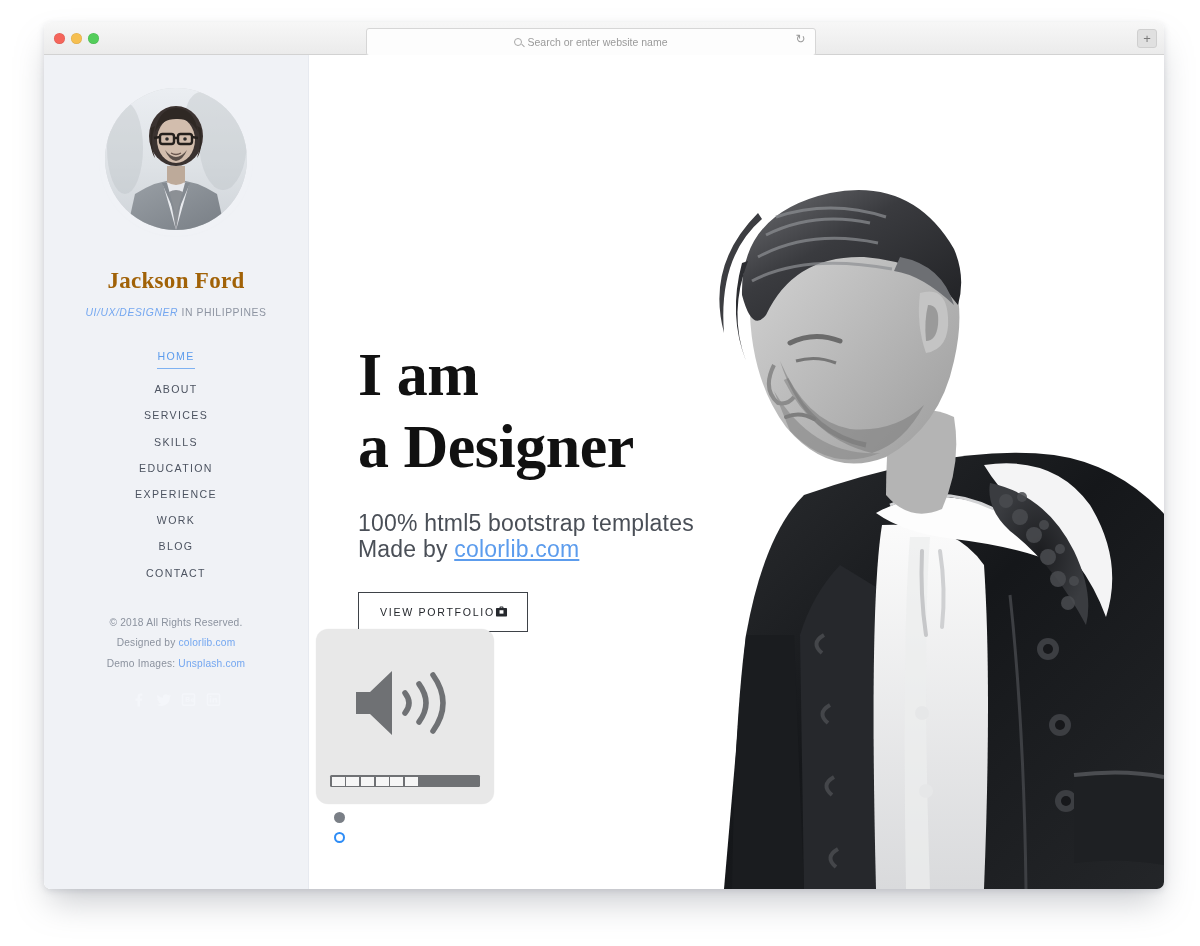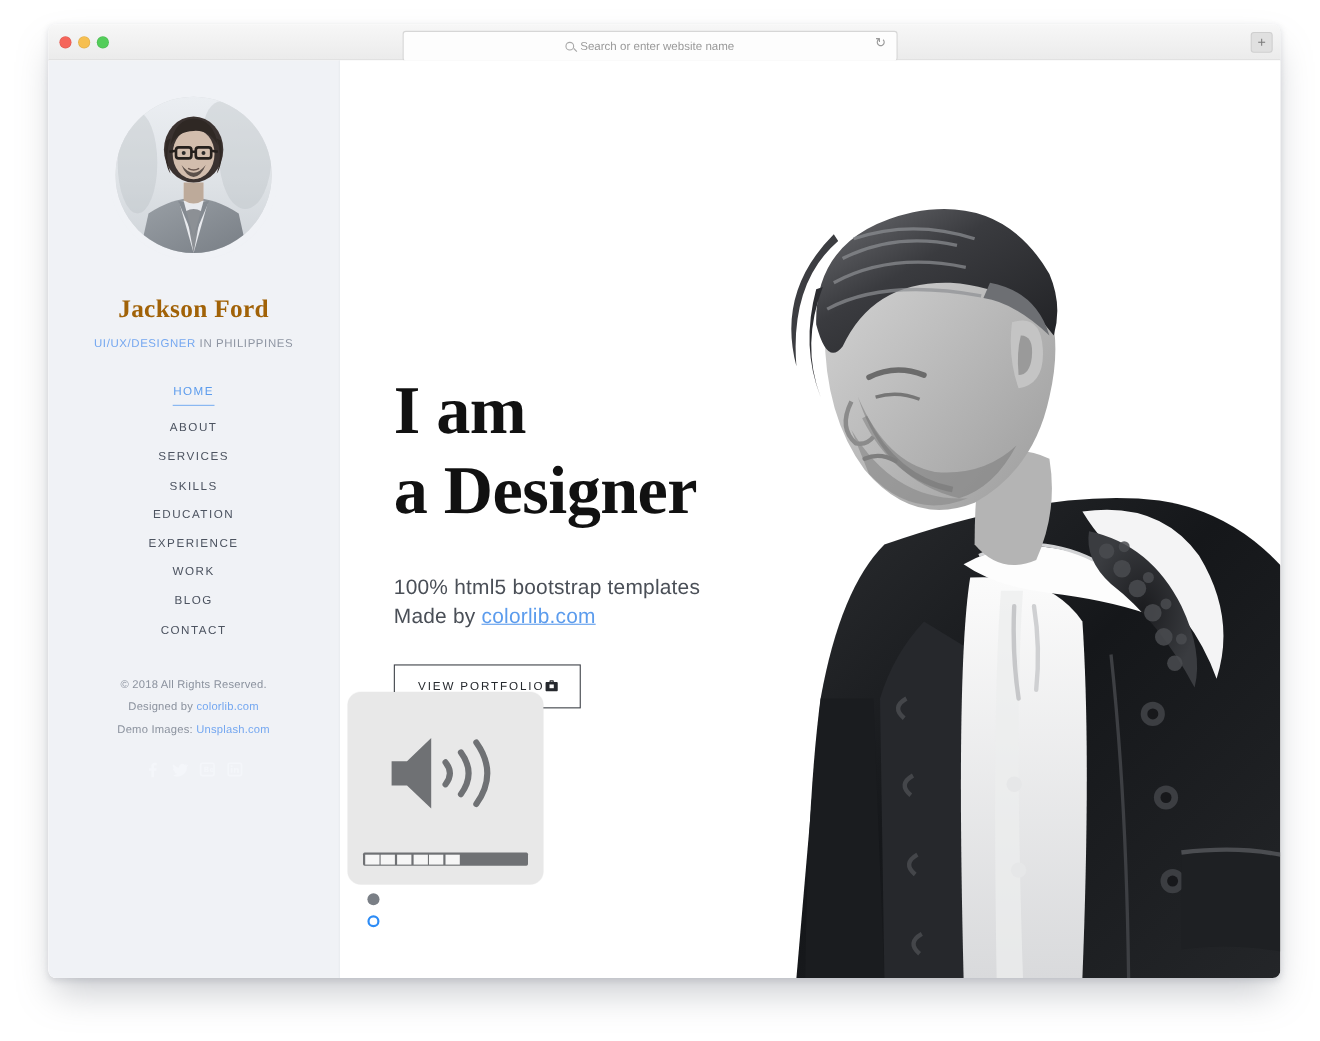--- a/index.html
+++ b/index.html
@@ -141,21 +141,21 @@
     color: #a16207;
     letter-spacing: .3px;
   }
 
   #profile-role {
     margin-top: 13px;
     font-size: 10.4px;
     letter-spacing: .55px;
     color: #8e95a2;
   }
-  #profile-role .accent { color: #74a7f0; }
+  #profile-role .accent { color: #74a7f0; font-style: italic; }
 
   #main-nav {
     margin-top: 28px;
     display: flex;
     flex-direction: column;
     gap: 14.2px;
   }
   .nav-item {
     font-size: 10.6px;
     letter-spacing: 1.35px;
@@ -220,22 +220,22 @@
   }
   #hero-title {
     font-family: "Liberation Serif", serif;
     font-weight: bold;
     font-size: 62px;
     line-height: 72px;
     color: #111111;
     letter-spacing: -0.5px;
   }
   #hero-subtitle {
-    margin-top: 40px;
-    font-size: 19px;
+    margin-top: 28px;
+    font-size: 23px;
     line-height: 26px;
     color: #4a4f57;
     letter-spacing: .2px;
   }
   #hero-subtitle a {
     color: #5c9ced;
     text-decoration: underline;
   }
 
   #portfolio-button {

